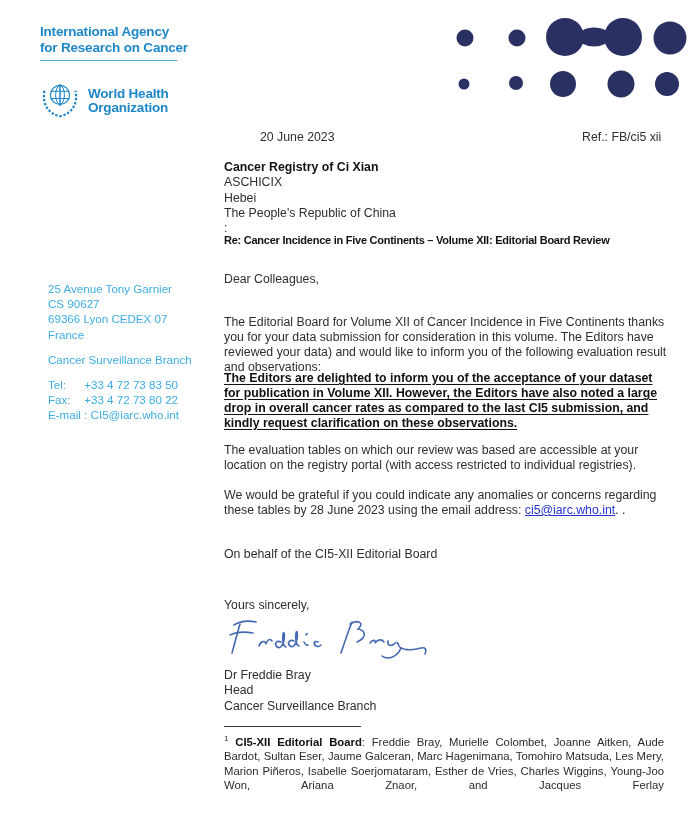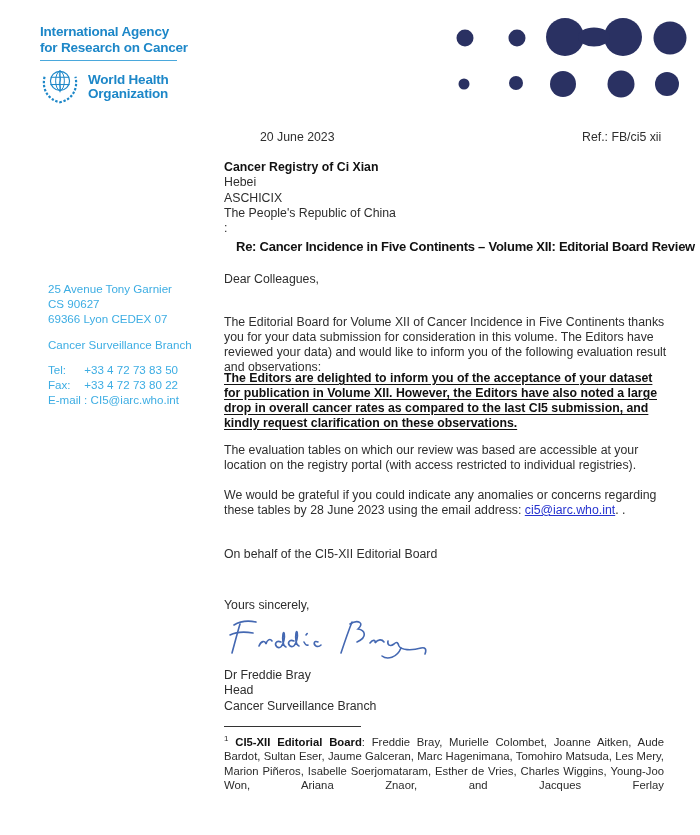--- a/index.html
+++ b/index.html
@@ -3,39 +3,39 @@
 <meta charset="utf-8">
 <style>
   html,body{margin:0;padding:0;background:#fff;}
   .page{position:relative;width:700px;height:835px;background:#ffffff;overflow:hidden;
         font-family:"Liberation Sans",sans-serif;color:#2e2e2e;}
 
   
   .iarc-block{position:absolute;left:40px;top:24px;width:180px;}
   .iarc-name{color:#1d87c8;font-weight:bold;font-size:13.5px;line-height:15.5px;letter-spacing:-0.2px;}
   .logo-divider{margin-top:5px;width:137px;height:0;border-top:1.5px solid #4aa8dc;}
-  .who-row{margin-top:4px;display:flex;align-items:center;gap:8px;}
+  .who-row{margin-top:18px;display:flex;align-items:center;gap:8px;}
   .who-name{color:#1d87c8;font-weight:bold;font-size:13.5px;line-height:14.5px;letter-spacing:-0.2px;}
 
   
   .dots{position:absolute;left:440px;top:0;width:260px;height:110px;}
 
   
   .sidebar{position:absolute;left:48px;top:281px;width:175px;color:#3dade3;font-size:11.6px;line-height:15.2px;}
   .sidebar .gap{height:10px;}
   .contact-line .lbl{display:inline-block;min-width:33px;}
   .sidebar a{color:#3dade3;text-decoration:underline;cursor:pointer;}
 
   
   .col{position:absolute;left:224px;width:445px;font-size:12.3px;line-height:15px;}
   .daterow{top:130px;margin-left:36px;}
   .ref{position:absolute;left:322px;top:0;white-space:nowrap;}
   .recipient{top:160px;line-height:15.3px;}
   .recipient .name{font-weight:bold;color:#111;}
-  .subject{top:239px;font-weight:bold;color:#111;white-space:nowrap;font-size:13px;letter-spacing:-0.25px;margin-left:12px;}
+  .subject{top:233px;font-weight:bold;color:#111;white-space:nowrap;font-size:11px;letter-spacing:-0.25px;}
   .salutation{top:272px;}
   .para1{top:315px;}
   .para2{top:371px;font-weight:bold;color:#111;text-decoration:underline;text-underline-offset:2px;}
   .para3{top:443px;}
   .para4{top:488px;}
   .para4 a{color:#2633cf;text-decoration:underline;cursor:pointer;}
   .onbehalf{top:547px;}
   .closing{top:598px;}
   .signature{top:610px;height:58px;}
   .signer{top:668px;line-height:15.3px;}
@@ -89,20 +89,21 @@
       <circle cx="563" cy="84" r="13"></circle>
       <circle cx="621" cy="84" r="13.5"></circle>
       <circle cx="667" cy="84" r="12"></circle>
     </g>
   </svg>
 
   <div class="sidebar">
     <div>25 Avenue Tony Garnier</div>
     <div>CS 90627</div>
     <div>69366 Lyon CEDEX 07</div>
+    <div>France</div>
     <div class="gap"></div>
     <div>Cancer Surveillance Branch</div>
     <div class="gap"></div>
     <div class="contact-line">
       <span class="lbl">Tel:</span>
       <span>+33 4 72 73 83 50</span>
     </div>
     <div class="contact-line">
       <span class="lbl">Fax:</span>
       <span>+33 4 72 73 80 22</span>
@@ -113,22 +114,22 @@
     </div>
   </div>
 
   <div class="col daterow">
     <span>20 June 2023</span>
     <span class="ref">Ref.:  FB/ci5 xii</span>
   </div>
 
   <div class="col recipient">
     <div class="name">Cancer Registry of Ci Xian</div>
+    <div>ASCHICIX</div>
     <div>Hebei</div>
-    <div>ASCHICIX</div>
     <div>The People's Republic of China</div>
     <div>:</div>
   </div>
 
   <div class="col subject">Re: Cancer Incidence in Five Continents – Volume XII: Editorial Board Review</div>
 
   <div class="col salutation">Dear Colleagues,</div>
 
   <div class="col para1">The Editorial Board for Volume XII of Cancer Incidence in Five Continents thanks you for your data submission for consideration in this volume. The Editors have reviewed your data) and would like to inform you of the following evaluation result and observations:</div>
 

